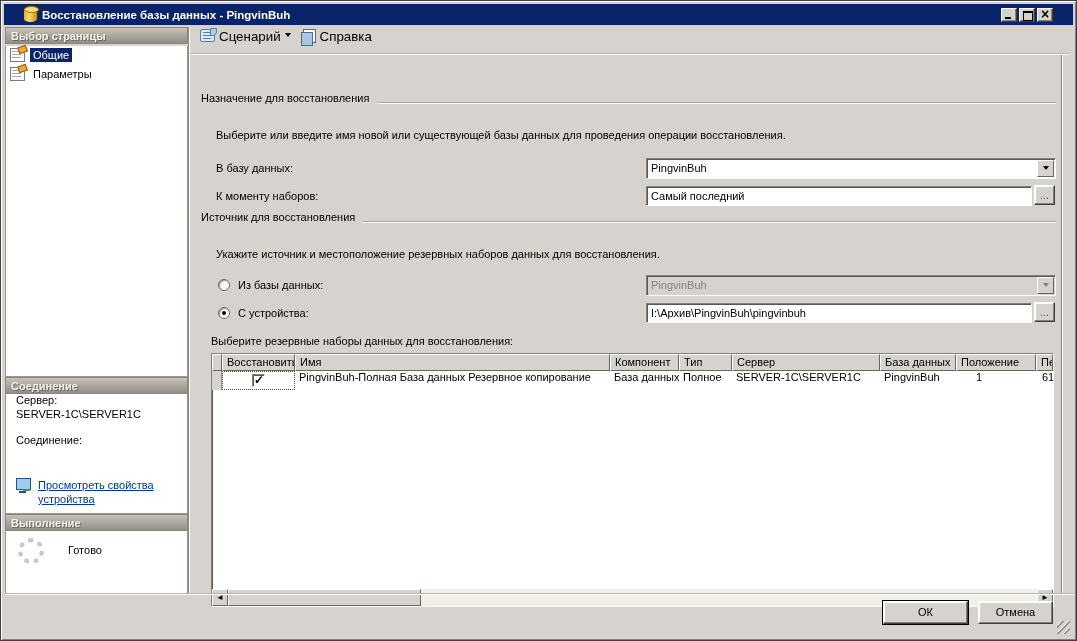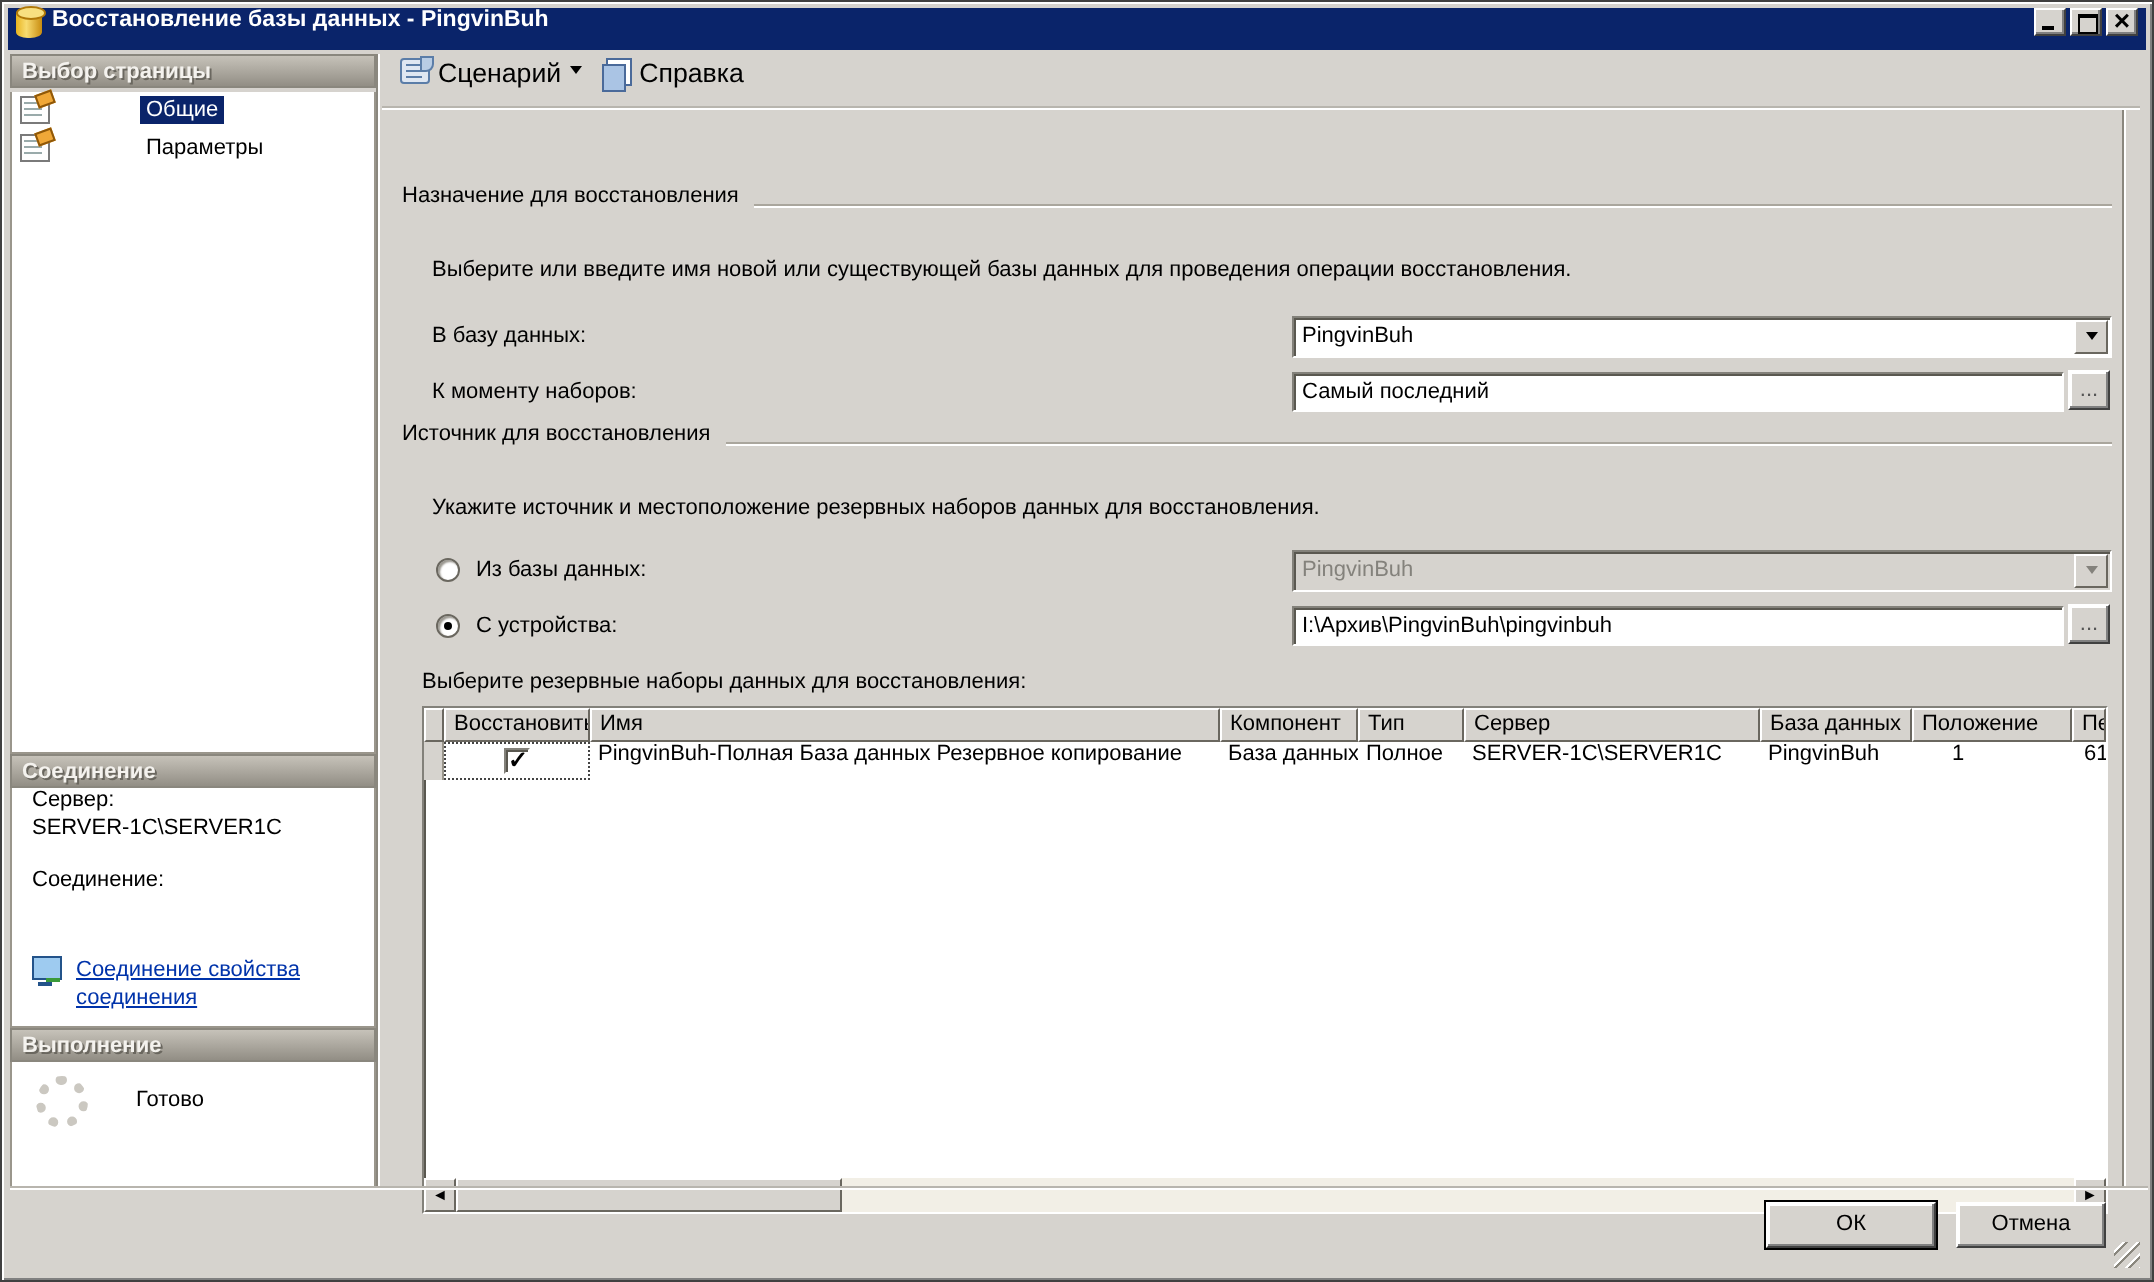--- a/index.html
+++ b/index.html
@@ -2,38 +2,38 @@
 <html><head>
 <meta charset="utf-8">
 <style>
   html,body{margin:0;padding:0;background:#e8e8e8;}
   *{box-sizing:border-box;font-family:"Liberation Sans",sans-serif;}
   .window{position:relative;width:1077px;height:641px;background:#d6d3ce;
     border:1px solid #404040;box-shadow:inset 1px 1px 0 #fff, inset -1px -1px 0 #808080, inset 2px 2px 0 #d6d3ce;
     font-size:11px;color:#000;overflow:hidden;}
   
   .titlebar{position:absolute;left:3px;top:3px;right:3px;height:21px;background:#0a246a;
-    display:flex;padding:0 4px;color:#fff;}
+    display:flex;align-items:center;padding:0 20px;color:#fff;}
   .titlebar .title{font-weight:bold;font-size:11.5px;margin-left:5px;flex:1;white-space:nowrap;}
   .db-icon{width:13px;height:15px;position:relative;background:linear-gradient(90deg,#e8b420,#f8dc70 40%,#c88c10);border-radius:6px/3px;}
   .db-icon::before{content:"";position:absolute;left:0;top:-1px;width:13px;height:5px;border-radius:50%;
     background:#f8e080;border:1px solid #b07808;}
   .winbtn{width:16px;height:14px;background:#d6d3ce;border:1px solid;border-color:#fff #404040 #404040 #fff;
     box-shadow:inset -1px -1px 0 #808080;margin-left:2px;position:relative;display:inline-block;}
   .winbtn.min::after{content:"";position:absolute;left:3px;bottom:2px;width:6px;height:2px;background:#000;}
   .winbtn.max::after{content:"";position:absolute;left:3px;top:2px;width:8px;height:7px;border:1px solid #000;border-top-width:2px;}
   .winbtn.close::after{content:"×";position:absolute;left:0;top:-3px;width:14px;text-align:center;font-size:14px;font-weight:bold;color:#000;}
   
   .sidebar{position:absolute;left:4px;top:26px;width:183px;height:566px;}
   .panel-header{height:17px;background:linear-gradient(#c6c2b9,#928e85);color:#f4f2ee;font-weight:bold;
     padding:2px 0 0 5px;border:1px solid #8a877e;text-shadow:1px 1px 0 #6a675f;}
   .panel-white{background:#fff;border:1px solid #9a968c;border-top:none;}
   .pages{height:331px;}
   .page-item{display:flex;align-items:center;height:17px;padding-left:4px;margin-top:2px;}
-  .page-item .lbl{padding:1px 3px;margin-left:40px;}
+  .page-item .lbl{padding:1px 3px;}
   .page-item.selected .lbl{background:#0a246a;color:#fff;}
   .doc-icon{width:15px;height:14px;background:#fefefe;border:1px solid #7a7a7a;position:relative;margin-right:5px;flex:none;}
   .doc-icon::before{content:"";position:absolute;left:1px;top:2px;width:9px;height:1px;background:#9aa;box-shadow:0 3px 0 #9aa,0 6px 0 #9aa;}
   .doc-icon::after{content:"";position:absolute;right:-3px;top:-3px;width:7px;height:5px;background:#f0a838;border:1px solid #905808;transform:rotate(-20deg);}
   .connpanel{height:120px;position:relative;padding:0 8px;color:#000;}
   .conn-line{margin:0 0 2px 2px;}
   .link-row{position:absolute;left:10px;top:84px;display:flex;}
   .pc-icon{width:16px;height:15px;position:relative;flex:none;margin-right:6px;}
   .pc-icon::before{content:"";position:absolute;left:0;top:0;width:13px;height:10px;background:#9ecbf0;border:1px solid #23538a;}
   .pc-icon::after{content:"";position:absolute;left:3px;bottom:0;width:7px;height:2px;background:#23538a;box-shadow:4px -2px 0 #3a9a3a;}
@@ -122,21 +122,21 @@
         <span class="lbl">Параметры</span>
       </div>
     </div>
     <div class="panel-header">Соединение</div>
     <div class="panel-white connpanel">
       <div class="conn-line">Сервер:</div>
       <div class="conn-line">SERVER-1C\SERVER1C</div>
       <div class="conn-line" style="margin-top:14px;">Соединение:</div>
       <div class="link-row">
         <span class="pc-icon"></span>
-        <a class="pseudo">Соединение свойства соединения</a>
+        <a class="pseudo">Просмотреть свойства устройства</a>
       </div>
     </div>
     <div class="panel-header">Выполнение</div>
     <div class="panel-white execpanel">
       <span class="spinner"></span>
       <span class="exec-status">Готово</span>
     </div>
   </div>
 
   <div class="divider-v"></div>

